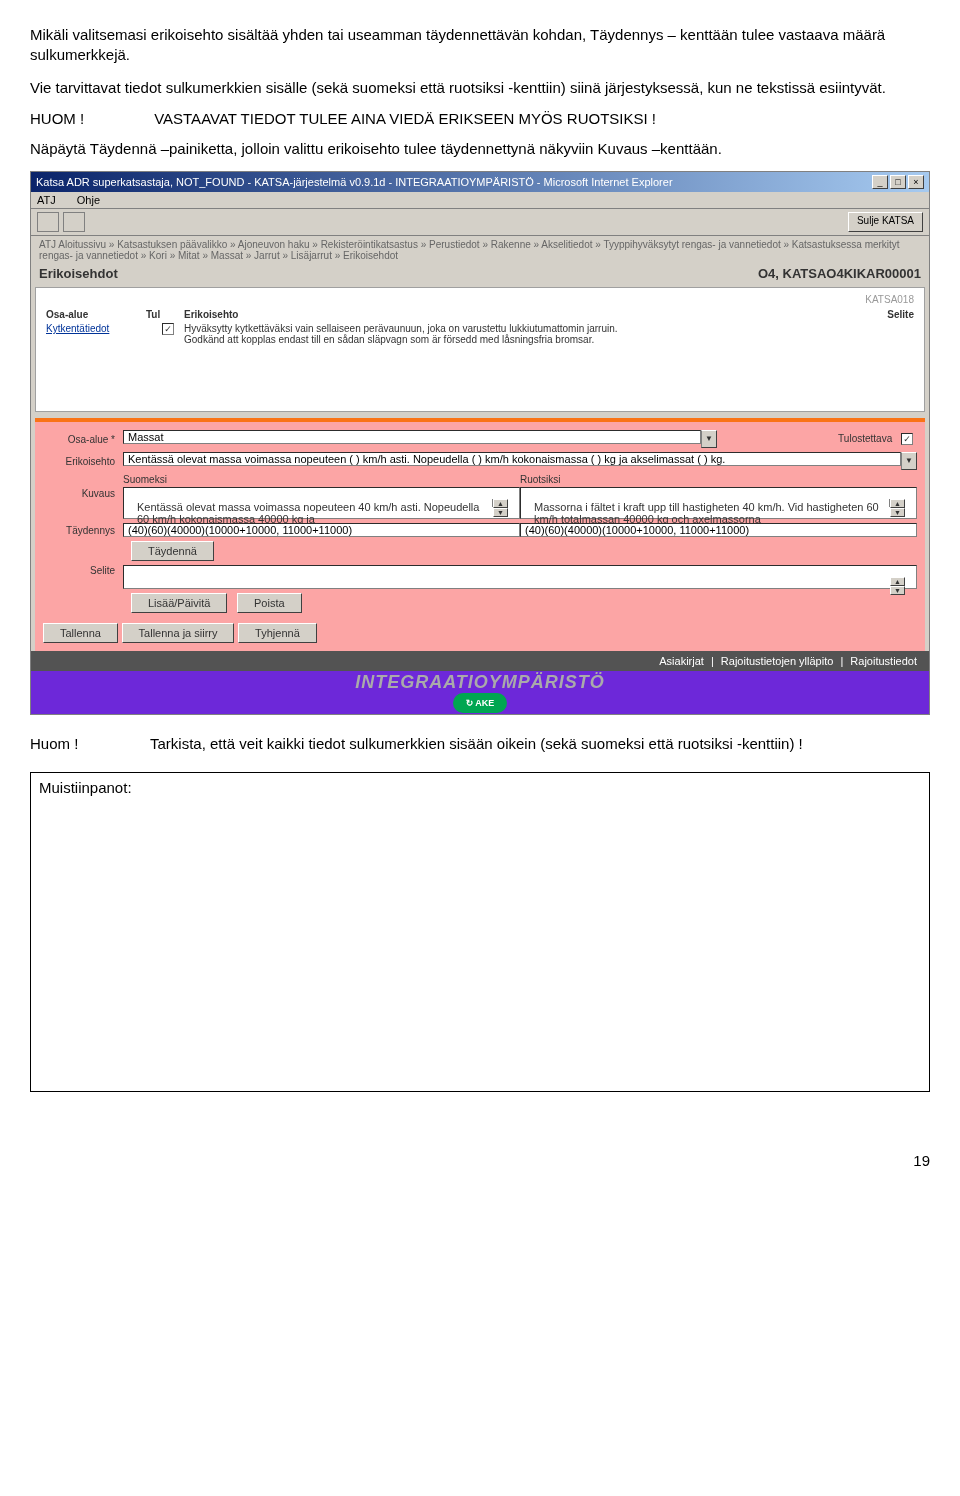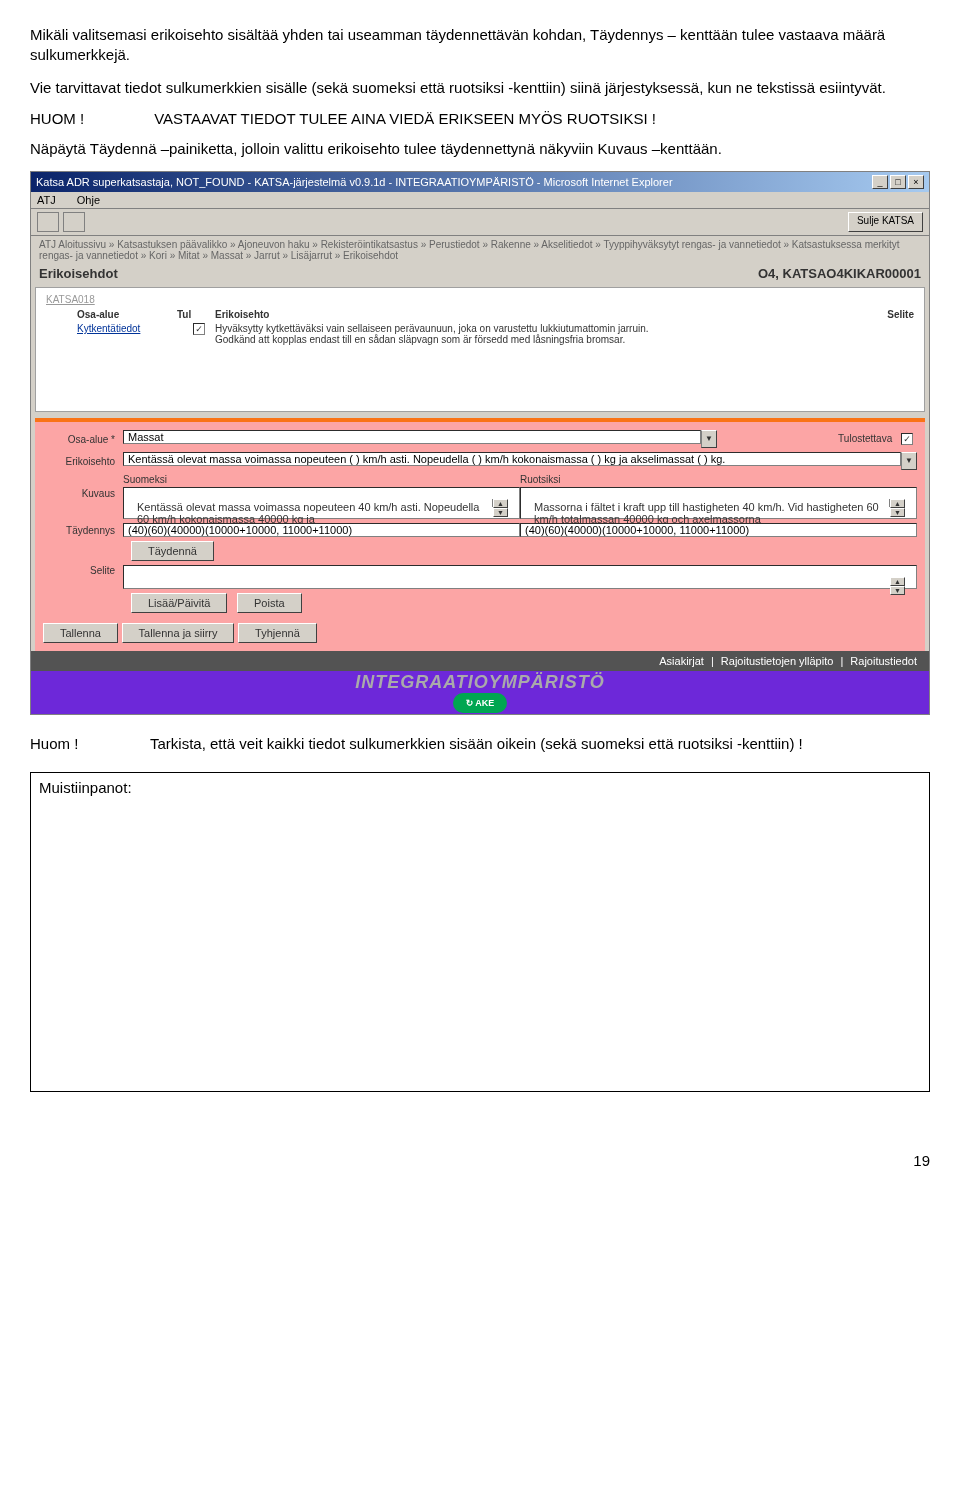--- a/index.html
+++ b/index.html
@@ -25,24 +25,24 @@
   .tb-btn { width: 16px; height: 14px; background: #d4d0c8; border: 1px solid #fff; border-right-color: #404040; border-bottom-color: #404040; font-size: 9px; text-align: center; line-height: 12px; color: #000; }
   .menubar { background: #d4d0c8; padding: 2px 6px; font-size: 11px; border-bottom: 1px solid #808080; }
   .menubar span { margin-right: 18px; }
   .toolbar { background: #d4d0c8; padding: 3px 6px; display: flex; justify-content: space-between; border-bottom: 1px solid #808080; }
   .toolbar-left { display: flex; gap: 4px; }
   .tool-btn { width: 22px; height: 20px; background: #d4d0c8; border: 1px solid #808080; }
   .close-katsa { font-size: 10px; padding: 2px 8px; background: #d4d0c8; border: 1px solid #fff; border-right-color: #404040; border-bottom-color: #404040; }
   .breadcrumb { background: #d4d0c8; font-size: 10px; color: #666; padding: 3px 8px; }
   .section-header { background: #d4d0c8; padding: 2px 8px 6px 8px; display: flex; justify-content: space-between; font-size: 13px; font-weight: bold; color: #333; }
   .content-area { background: #fff; border: 1px solid #a0a0a0; margin: 0 4px; padding: 6px 10px; position: relative; }
-  .page-id { font-size: 10px; color: #999; text-decoration: underline; }
+  .page-id { text-align: right; font-size: 10px; color: #999; }
   .table { width: 100%; margin-top: 4px; }
   .table-header { display: flex; font-size: 10px; font-weight: bold; color: #333; border-bottom: 1px solid transparent; padding-bottom: 2px; }
-  .col-osa { width: 100px; margin-left: 31px; }
+  .col-osa { width: 100px; }
   .col-tul { width: 38px; }
   .col-ehto { flex: 1; }
   .col-sel { width: 60px; text-align: right; }
   .table-row { display: flex; font-size: 10px; color: #333; align-items: flex-start; }
   .link { color: #003399; text-decoration: underline; }
   .checkbox-cell { width: 38px; text-align: center; }
   .form-area { background: #fca5a5; margin: 6px 4px 0 4px; padding: 8px; border-top: 4px solid #f97316; }
   .form-row { display: flex; align-items: center; margin-bottom: 4px; font-size: 10px; color: #333; }
   .form-label { width: 80px; text-align: right; padding-right: 8px; }
   .form-input { flex: 1; height: 14px; background: #fff; border: 1px inset #808080; padding: 2px 4px; font-size: 11px; font-family: Arial; }

